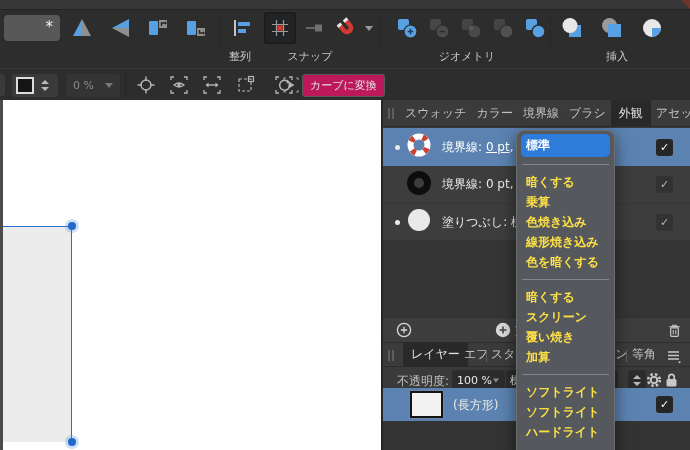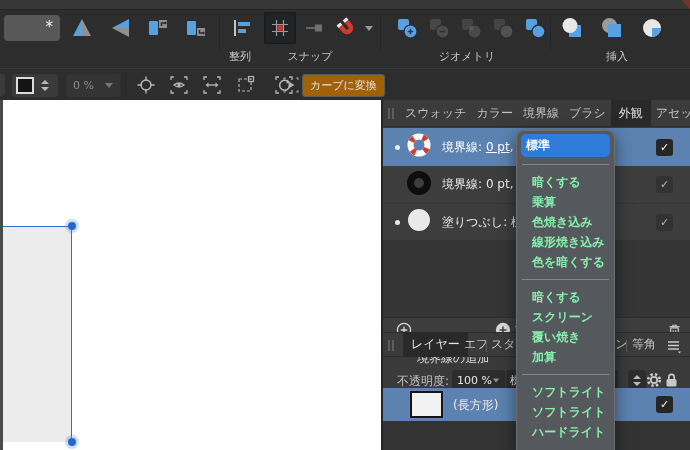--- a/index.html
+++ b/index.html
@@ -25,21 +25,21 @@
   .ctxbar { position:absolute; top:68px; left:0; width:690px; height:32px; background:#2d2d2d; border-top:1px solid #383838; }
   .ctx-sliver { position:absolute; left:0; top:5px; width:5px; height:22px; background:#3a3a3a; border-radius:0 3px 3px 0; }
   .swatchbtn { position:absolute; left:12px; top:5px; width:46px; height:23px; background:#3a3a3a; border-radius:3px; display:flex; align-items:center; }
   .swatchbtn .chip { width:18px; height:17px; margin-left:4px; background:#141414; border:2px solid #dcdcdc; }
   .stepper { display:flex; flex-direction:column; gap:3px; align-items:center; margin-left:7px; }
   .stepper .up { width:0;height:0;border-left:4px solid transparent;border-right:4px solid transparent;border-bottom:4px solid #b9b9b9; }
   .stepper .dn { width:0;height:0;border-left:4px solid transparent;border-right:4px solid transparent;border-top:4px solid #b9b9b9; }
   .ctx-dd { position:absolute; left:66px; top:5px; width:54px; height:23px; background:#343434; border-radius:3px; color:#8a8a8a; font-size:11px; display:flex; align-items:center; padding:0 7px; }
   .ctx-dd .caret { margin-left:auto; border-top-color:#777; }
   .cbtn { position:absolute; top:4px; width:31px; height:24px; border-radius:3px; display:flex; align-items:center; justify-content:center; }
-  .convert-btn { position:absolute; left:302px; top:5px; height:23px; padding:0 7px; border:1px solid #5a5a5a; border-radius:3px; color:#e3e3e3; font-size:11px; display:flex; align-items:center; background:#a16207; }
+  .convert-btn { position:absolute; left:302px; top:5px; height:23px; padding:0 7px; border:1px solid #5a5a5a; border-radius:3px; color:#e3e3e3; font-size:11px; display:flex; align-items:center; background:#be185d; }
 
   
   .canvas { position:absolute; top:100px; left:0; width:383px; height:350px; background:#ffffff; }
   .canvas-edge { position:absolute; top:100px; left:0; width:3px; height:350px; background:#4b4b4b; }
   .shape { position:absolute; left:3px; top:126px; width:69px; height:216px; background:#ececec; border-top:1px solid #2a6fd2; border-right:1px solid #2a6fd2; }
   .handle { position:absolute; width:8px; height:8px; border-radius:50%; background:#2368cc; box-shadow:0 0 0 3px rgba(90,145,230,.3); transform:translate(-50%,-50%); }
 
   
   .panel-divider { position:absolute; top:100px; left:381px; width:2px; height:350px; background:#262626; }
   .panel { position:absolute; top:100px; left:383px; width:307px; height:350px; background:#3a3a3a; }
@@ -61,40 +61,40 @@
   .arow.r1 .rtext { color:#ffffff; }
   .rtext .val.link { text-decoration:underline; }
   .checkbox { position:absolute; right:17px; width:17px; height:17px; background:#262626; border-radius:3px; display:flex; align-items:center; justify-content:center; color:#fff; font-size:11px; }
   .checkbox.dim { background:#323232; color:#b9b9b9; }
 
   .empty-zone { position:absolute; top:140px; left:0; width:307px; height:77px; background:#353535; }
   .pfooter { position:absolute; top:217px; left:0; width:307px; height:25px; background:#3d3d3d; border-top:1px solid #2f2f2f; }
   .addlbl { position:absolute; top:4px; font-size:12px; color:#dcdcdc; white-space:nowrap; }
   .picon { position:absolute; top:4px; }
 
-  .tabbar.tb2 { top:232px; height:25px; border-top:1px solid #2e2e2e; border-bottom:1px solid #2e2e2e; position:absolute; }
+  .tabbar.tb2 { top:242px; height:25px; border-top:1px solid #2e2e2e; border-bottom:1px solid #2e2e2e; position:absolute; }
   .tb2 .tab { position:absolute; height:25px; }
   .tb2 .tabsep { position:absolute; top:7px; }
 
   .oprow { position:absolute; top:267px; left:0; width:307px; height:26px; background:#3a3a3a; }
   .oplabel { position:absolute; left:14px; top:6px; font-size:12px; color:#c0c0c0; }
   .opdd { position:absolute; left:69px; top:3px; width:53px; height:20px; background:#2c2c2c; border-radius:3px; color:#e8e8e8; font-size:11px; display:flex; align-items:center; padding:0 5px; }
   .opdd .caret { margin-left:auto; border-top-color:#8a8a8a; transform:scale(.8); }
   .blenddd { position:absolute; left:123px; top:3px; width:112px; height:20px; background:#2c2c2c; border-radius:3px; color:#e8e8e8; font-size:11px; display:flex; align-items:center; padding:0 4px; overflow:hidden; }
   .opstep { position:absolute; right:44px; top:3px; width:18px; height:20px; background:#2c2c2c; border-radius:3px; display:flex; flex-direction:column; gap:3px; align-items:center; justify-content:center; }
   .oprow .icon-abs { position:absolute; top:5px; }
 
   .lrow { position:absolute; top:288px; left:0; width:307px; height:33px; background:#5b82b0;padding-left:24px; }
   .thumb { position:absolute; left:27px; top:3px; width:33px; height:27px; background:#f2f2f2; border:2px solid #141414; box-shadow:0 0 0 1px #6f87a5; }
   .lname { position:absolute; left:70px; top:9px; font-size:12px; color:#e9e9e9; }
   .panel-bottom { position:absolute; top:321px; left:0; width:307px; height:29px; background:#333333; }
 
   
   .menu { position:absolute; top:130px; left:516px; width:99px; height:330px; background:#55585c; border:1px solid #6e6e6e; border-radius:8px; box-shadow:0 5px 16px rgba(0,0,0,.5); padding-top:3px; z-index:50; }
-  .mi { height:20px; line-height:20px; padding-left:15px; font-size:12px; font-weight:bold; color:#86efac; white-space:nowrap; overflow:hidden; }
+  .mi { height:20px; line-height:20px; padding-left:9px; font-size:12px; font-weight:bold; color:#fde047; white-space:nowrap; overflow:hidden; }
   .mi.sel { height:23px; line-height:23px; margin:0 4px; padding-left:5px; background:#2e7cd9; border-radius:5px; color:#fff; }
   .msep { height:1px; margin:7px 5px; background:rgba(255,255,255,.28); }
 </style>
 </head>
 <body>
 
 <div class="app">
 
   <div class="menustrip"></div>
   <div class="corner-tri"></div>

